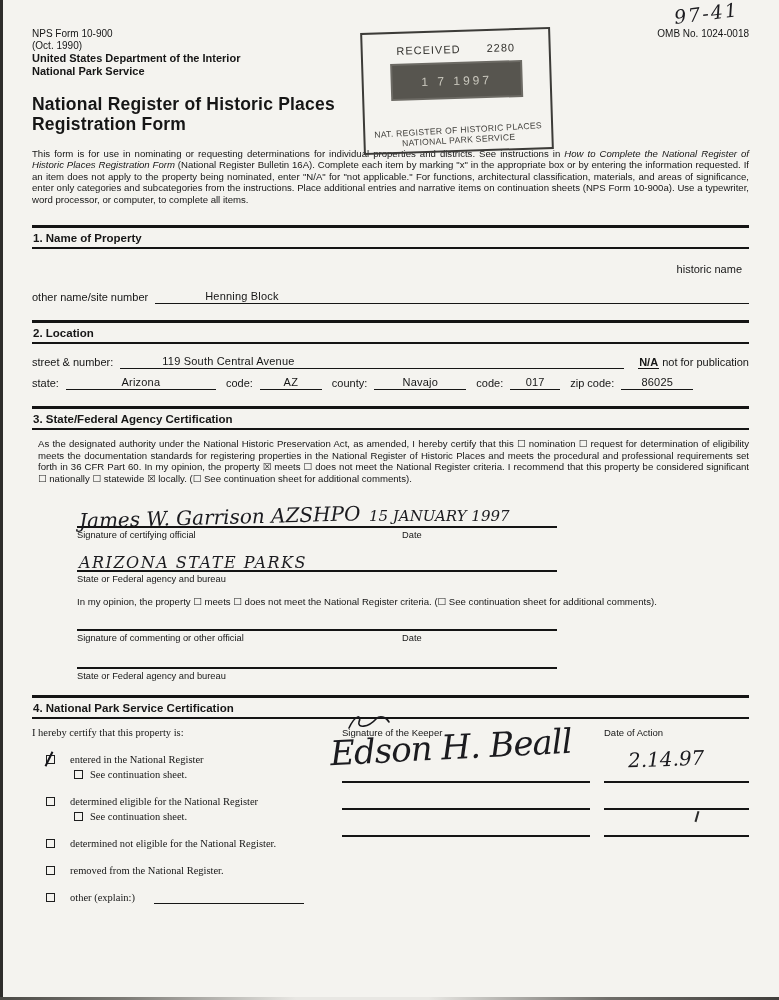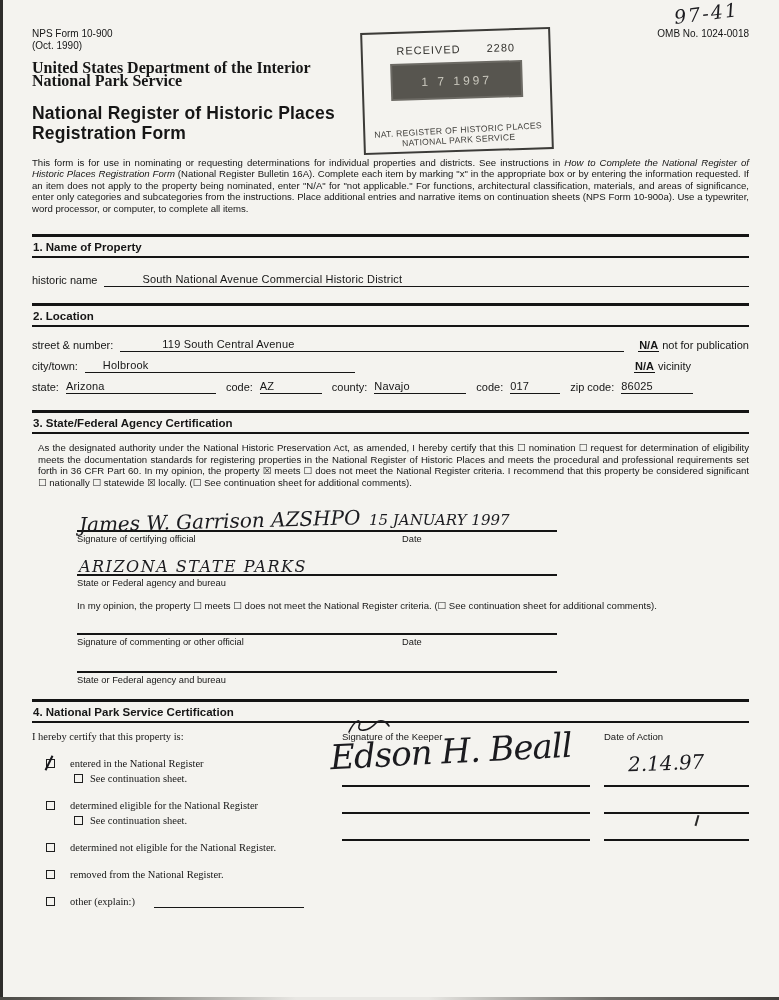--- a/index.html
+++ b/index.html
@@ -5,40 +5,40 @@
   *{margin:0;padding:0;box-sizing:border-box;}
   html,body{background:#b8b6b1;}
   body{font-family:"Liberation Sans","DejaVu Sans",sans-serif;color:#161616;}
   .page{position:relative;width:779px;height:1000px;margin:0 auto;background:#f4f3ef;padding:6px 30px 0 32px;overflow:hidden;}
   .page::before{content:"";position:absolute;left:0;top:0;bottom:0;width:3px;background:#2e2d2b;}
   .page::after{content:"";position:absolute;left:0;right:0;bottom:0;height:3px;
     background:linear-gradient(90deg,#4a4945 0%,#7c7a75 16%,#e8e7e3 38%,#e8e7e3 55%,#6f6d69 78%,#403e3b 100%);}
   .hand{font-family:"DejaVu Serif",serif;font-style:italic;color:#1b1b1f;}
   .docket{position:absolute;top:2px;right:40px;font-size:19px;transform:rotate(-7deg);letter-spacing:2px;}
   .hdr{display:flex;justify-content:space-between;margin-top:22px;font-size:10px;line-height:12px;}
-  .agency{margin-top:9px;font-weight:bold;font-size:16px;line-height:13px;font-family:Liberation Serif, serif;}
+  .agency{font-weight:bold;font-size:11px;line-height:13px;}
   .title{margin-top:16px;font-weight:bold;font-size:17.5px;line-height:20px;letter-spacing:.2px;}
   .instructions{margin-top:14px;font-size:9.6px;line-height:11.4px;text-align:justify;}
   
   .stamp{position:absolute;left:362px;top:30px;width:190px;height:122px;border:2.5px solid #3c3b38;transform:rotate(-1.8deg);padding-top:11px;}
   .stamp-row{display:flex;justify-content:center;gap:26px;font-size:11px;letter-spacing:1px;color:#34332f;}
   .stamp-datebox{margin:9px auto 0;width:128px;height:33px;background:#57554f;color:#c9c7bd;display:flex;align-items:center;justify-content:center;font-size:12px;letter-spacing:3px;box-shadow:0 0 0 2px #6c6a64;}
   .stamp-agency{position:absolute;left:0;right:0;bottom:5px;text-align:center;font-size:8.6px;line-height:10px;color:#403f3b;transform:rotate(-1.5deg);letter-spacing:.3px;}
   
   .bar{height:3px;background:#141414;}
   .sect-title{font-weight:bold;font-size:11.5px;padding:4px 0 3px 1px;border-bottom:2px solid #141414;}
   .s1{margin-top:20px;}.s2{margin-top:16px;}.s3{margin-top:16px;}.s4{margin-top:12px;}
   
   .frow{display:flex;align-items:flex-end;font-size:11px;}
-  .mt14{margin-top:14px;}.mt12{margin-top:12px;}.mt10{margin-top:10px;}.mt6{margin-top:6px;}
+  .mt14{margin-top:14px;flex-direction:column;}.mt12{margin-top:12px;}.mt10{margin-top:10px;}.mt6{margin-top:6px;}
   .flabel{white-space:nowrap;padding-right:7px;padding-bottom:1px;}
   .fill{border-bottom:1.5px solid #161616;height:15px;position:relative;}
   .grow{flex:1;}
   .typed{position:absolute;bottom:1px;white-space:nowrap;font-size:11px;letter-spacing:.2px;}
-  .t-center{left:0;right:0;}
+  .t-center{left:0;right:0;text-align:center;}
   .w270{width:270px;}.w150{width:150px;}.w62{width:62px;}.w92{width:92px;}.w50{width:50px;text-decoration:underline;}.w72{width:72px;}
   .gap{margin-left:10px;}
   .na-group{margin-left:14px;white-space:nowrap;padding-bottom:1px;}
   .na{font-weight:bold;border-bottom:1.8px solid #111;padding:0 1px;}
   .spacer{flex:1;}
   
   .indent{margin-left:45px;}
   .certtext{margin-top:8px;font-size:9.6px;line-height:11.6px;text-align:justify;margin-left:6px;}
   .sigline{margin-left:45px;width:480px;border-bottom:2px solid #141414;position:relative;}
   .h28{height:28px;margin-top:16px;}
@@ -112,46 +112,40 @@
 
   <div class="s1">
     <div class="bar"></div>
     <div class="sect-title">1. Name of Property</div>
     <div class="frow mt14">
       <span class="flabel">historic name</span>
       <span class="fill grow">
         <span class="typed" style="left:38px">South National Avenue Commercial Historic District</span>
       </span>
     </div>
+    <div class="frow mt12">
+      <span class="flabel">other name/site number</span>
+      <span class="fill grow">
+        <span class="typed" style="left:50px">Henning Block</span>
+      </span>
+    </div>
   </div>
 
   <div class="s2">
     <div class="bar"></div>
     <div class="sect-title">2. Location</div>
     <div class="frow mt10">
       <span class="flabel">street &amp; number:</span>
       <span class="fill grow">
         <span class="typed" style="left:42px">119 South Central Avenue</span>
       </span>
       <span class="na-group">
         <span class="na">N/A</span>
         <span>not for publication</span>
       </span>
-    </div>
-    <div class="frow mt6">
-      <span class="flabel">city/town:</span>
-      <span class="fill w270">
-        <span class="typed" style="left:18px">Holbrook</span>
-      </span>
-      <span class="spacer"></span>
-      <span class="na-group">
-        <span class="na">N/A</span>
-        <span>vicinity</span>
-      </span>
-      <span style="width:58px"></span>
     </div>
     <div class="frow mt6">
       <span class="flabel">state:</span>
       <span class="fill w150">
         <span class="typed t-center">Arizona</span>
       </span>
       <span class="flabel gap">code:</span>
       <span class="fill w62">
         <span class="typed t-center">AZ</span>
       </span>

